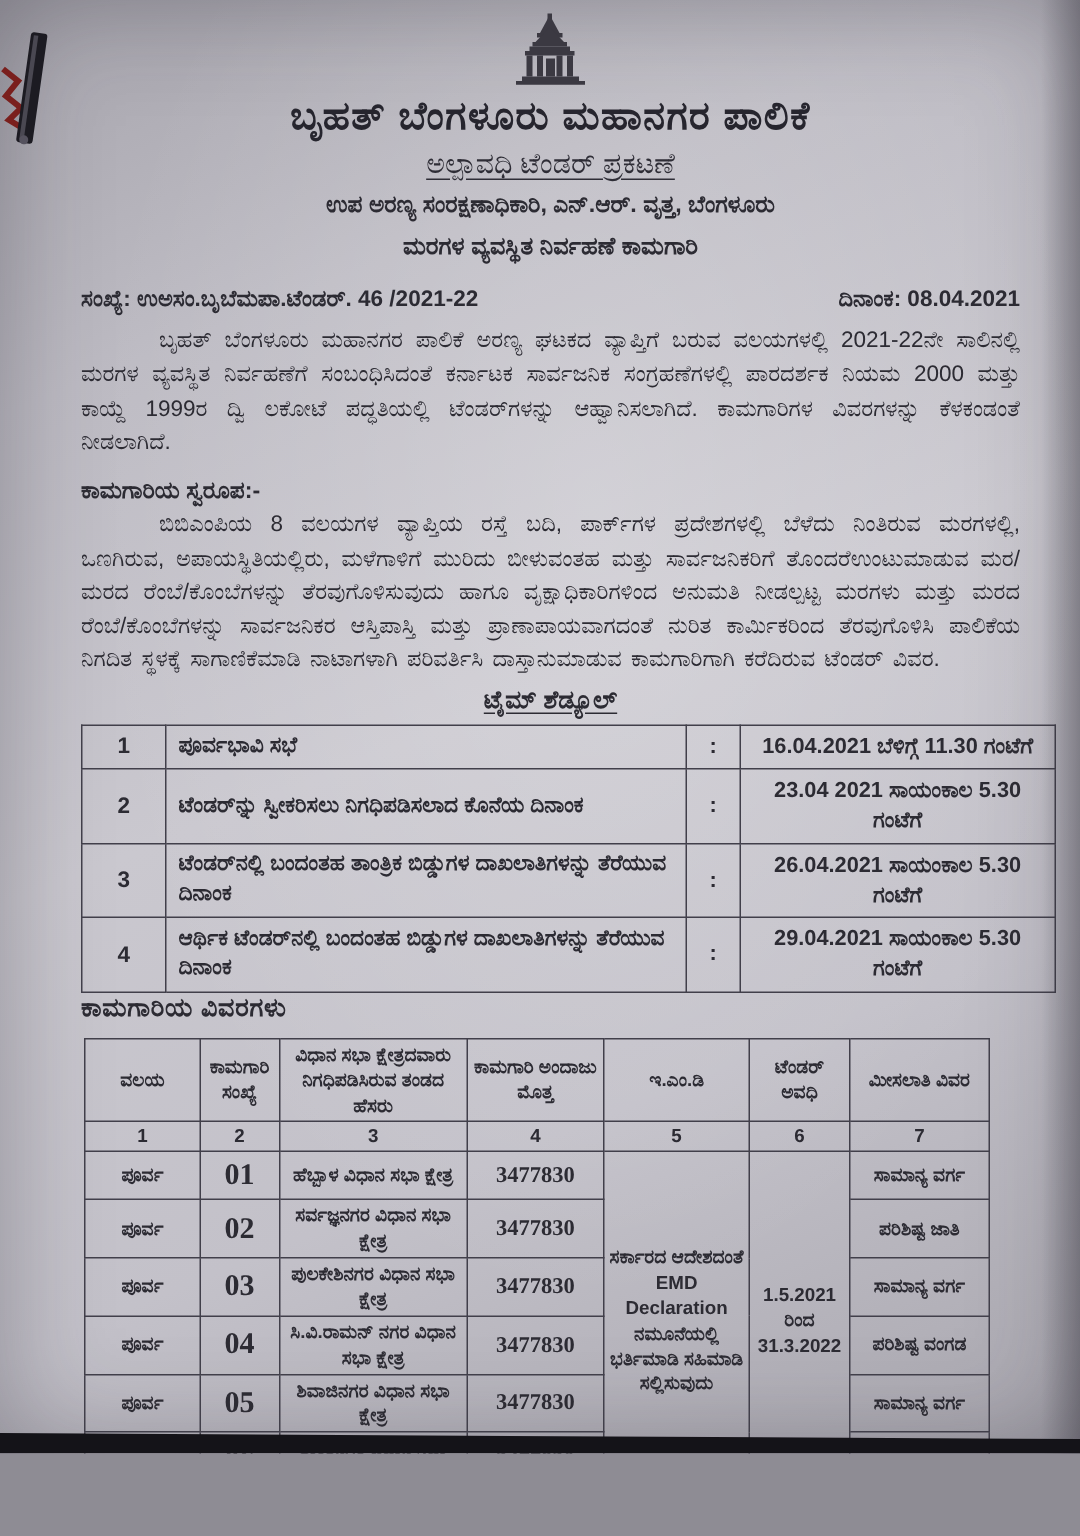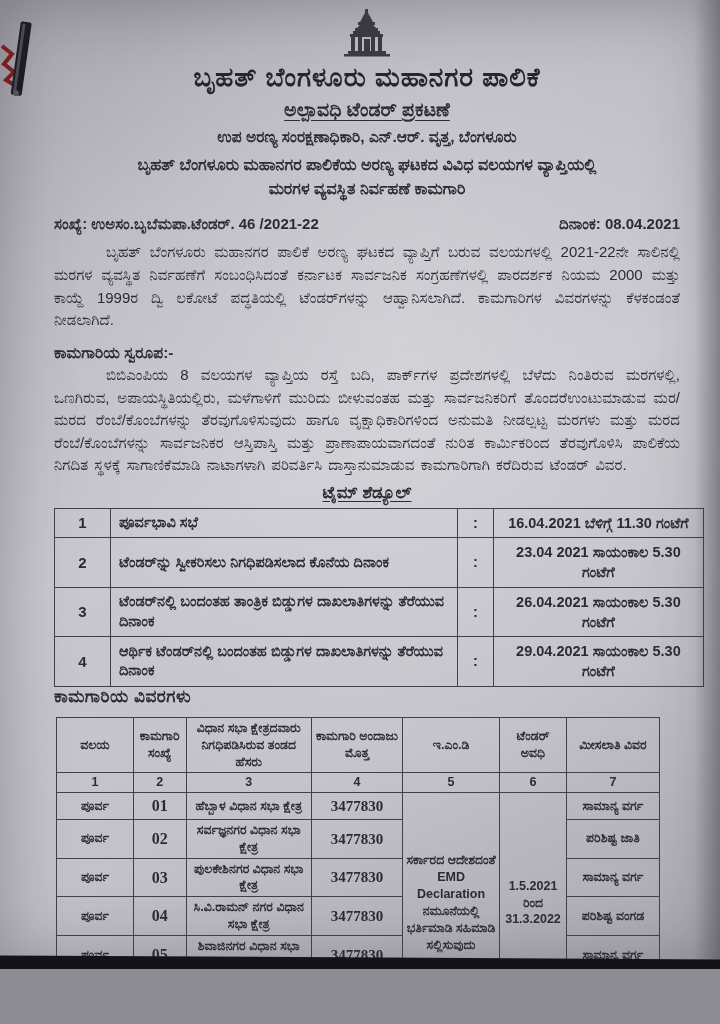--- a/index.html
+++ b/index.html
@@ -22,21 +22,21 @@
   .pin{position:absolute;left:0;top:18px;width:60px;height:90px;z-index:5;}
 
   
   .emblem{display:flex;justify-content:center;margin-top:2px;}
 
   .org-name{
     text-align:center;font-size:26px;font-weight:700;letter-spacing:1px;
     margin-top:2px;color:#26252e;
   }
   .notice-type{
-    text-align:center;font-size:19px;font-weight:700;margin-top:6px;
+    text-align:center;font-size:19px;font-weight:400;margin-top:6px;
     color:#2e2d36;
   }
   .notice-type span{text-decoration:underline;text-underline-offset:4px;}
   .officer-line{text-align:center;font-size:15.5px;font-weight:700;margin-top:7px;}
   .subject{text-align:center;font-size:16px;font-weight:700;margin-top:7px;line-height:1.5;}
 
   .ref-line{
     display:flex;justify-content:space-between;align-items:flex-start;
     margin-top:14px;font-size:15px;font-weight:600;
   }
@@ -66,21 +66,21 @@
   .works-table td,.works-table th{padding:2px 3px;text-align:center;line-height:1.35;}
   .works-table th{font-weight:600;font-size:12.5px;}
   .col-zone{width:76px}.col-no{width:52px}.col-name{width:124px}.col-amt{width:90px}
   .col-emd{width:96px}.col-period{width:66px}.col-res{width:92px}
   .num-row td{font-weight:600;padding:1px 2px;font-size:12.5px;}
   .amount-cell{font-family:"Liberation Serif","DejaVu Serif",serif;font-weight:700;font-size:15px;}
   .emd-cell{font-weight:600;line-height:1.6;padding:6px 4px;}
   .period-cell{font-weight:600;line-height:1.6;}
   .res-cell{font-weight:600;}
   .zone-cell{font-weight:600;}
-  .workno-cell{font-weight:700;font-family:"Liberation Serif","DejaVu Serif",serif;font-size:16px;}
+  .workno-cell{font-weight:700;font-family:"Liberation Serif","DejaVu Serif",serif;font-size:20px;}
   .name-cell{font-weight:600;}
 
   .bottom-band{
     position:absolute;left:0;bottom:0;width:720px;height:16px;background:#141318;
     clip-path:polygon(0 15%,100% 40%,100% 100%,0 100%);
   }
   .right-vignette{
     position:absolute;top:0;right:0;width:26px;height:1024px;pointer-events:none;
     background:linear-gradient(to left, rgba(30,28,38,.30), rgba(0,0,0,0));
   }
@@ -121,21 +121,20 @@
           <rect x="10" y="43" width="38" height="3"></rect>
           <rect x="6" y="46" width="46" height="2.5"></rect>
         </g>
       </svg>
     </div>
 
     <div class="org-name">ಬೃಹತ್ ಬೆಂಗಳೂರು ಮಹಾನಗರ ಪಾಲಿಕೆ</div>
     <div class="notice-type"><span>ಅಲ್ಪಾವಧಿ ಟೆಂಡರ್ ಪ್ರಕಟಣೆ</span></div>
     <div class="officer-line">ಉಪ ಅರಣ್ಯ ಸಂರಕ್ಷಣಾಧಿಕಾರಿ, ಎನ್.ಆರ್. ವೃತ್ತ, ಬೆಂಗಳೂರು</div>
     <div class="subject">
-      <div>ಬೃಹತ್ ಬೆಂಗಳೂರು ಮಹಾನಗರ ಪಾಲಿಕೆಯ ಅರಣ್ಯ ಘಟಕದ ವಿವಿಧ ವಲಯಗಳ ವ್ಯಾಪ್ತಿಯಲ್ಲಿ</div>
       <div>ಮರಗಳ ವ್ಯವಸ್ಥಿತ ನಿರ್ವಹಣೆ ಕಾಮಗಾರಿ</div>
     </div>
 
     <div class="ref-line">
       <span>ಸಂಖ್ಯೆ: ಉಅಸಂ.ಬೃಬೆಮಪಾ.ಟೆಂಡರ್.  46 /2021-22</span>
       <span>ದಿನಾಂಕ: 08.04.2021</span>
     </div>
 
     <div class="para">ಬೃಹತ್ ಬೆಂಗಳೂರು ಮಹಾನಗರ ಪಾಲಿಕೆ ಅರಣ್ಯ ಘಟಕದ ವ್ಯಾಪ್ತಿಗೆ ಬರುವ ವಲಯಗಳಲ್ಲಿ 2021-22ನೇ ಸಾಲಿನಲ್ಲಿ ಮರಗಳ ವ್ಯವಸ್ಥಿತ ನಿರ್ವಹಣೆಗೆ ಸಂಬಂಧಿಸಿದಂತೆ ಕರ್ನಾಟಕ ಸಾರ್ವಜನಿಕ ಸಂಗ್ರಹಣೆಗಳಲ್ಲಿ ಪಾರದರ್ಶಕ ನಿಯಮ 2000 ಮತ್ತು ಕಾಯ್ದೆ 1999ರ ದ್ವಿ ಲಕೋಟೆ ಪದ್ಧತಿಯಲ್ಲಿ ಟೆಂಡರ್‌ಗಳನ್ನು ಆಹ್ವಾನಿಸಲಾಗಿದೆ. ಕಾಮಗಾರಿಗಳ ವಿವರಗಳನ್ನು ಕೆಳಕಂಡಂತೆ ನೀಡಲಾಗಿದೆ.</div>
 

